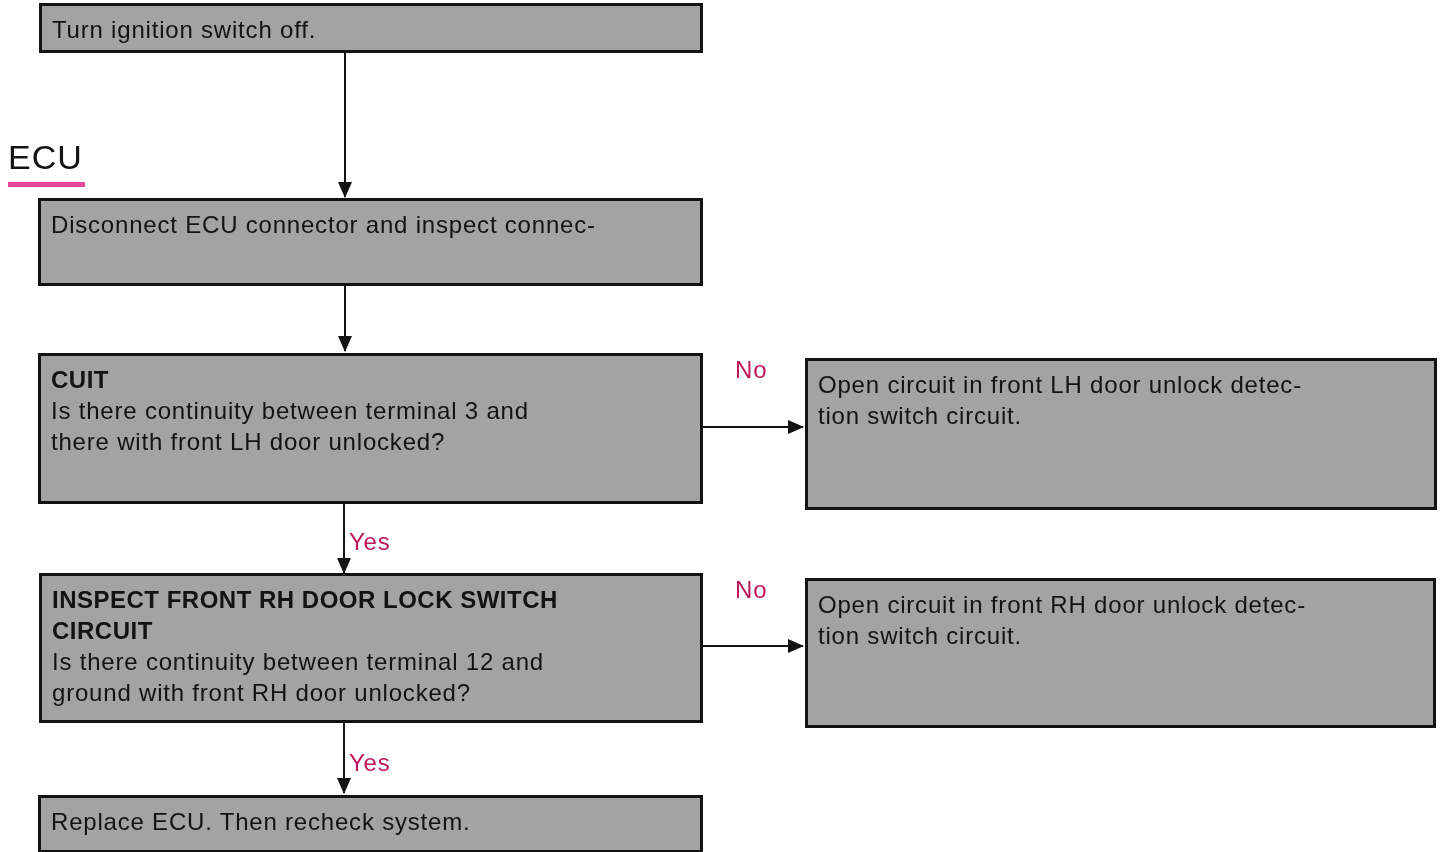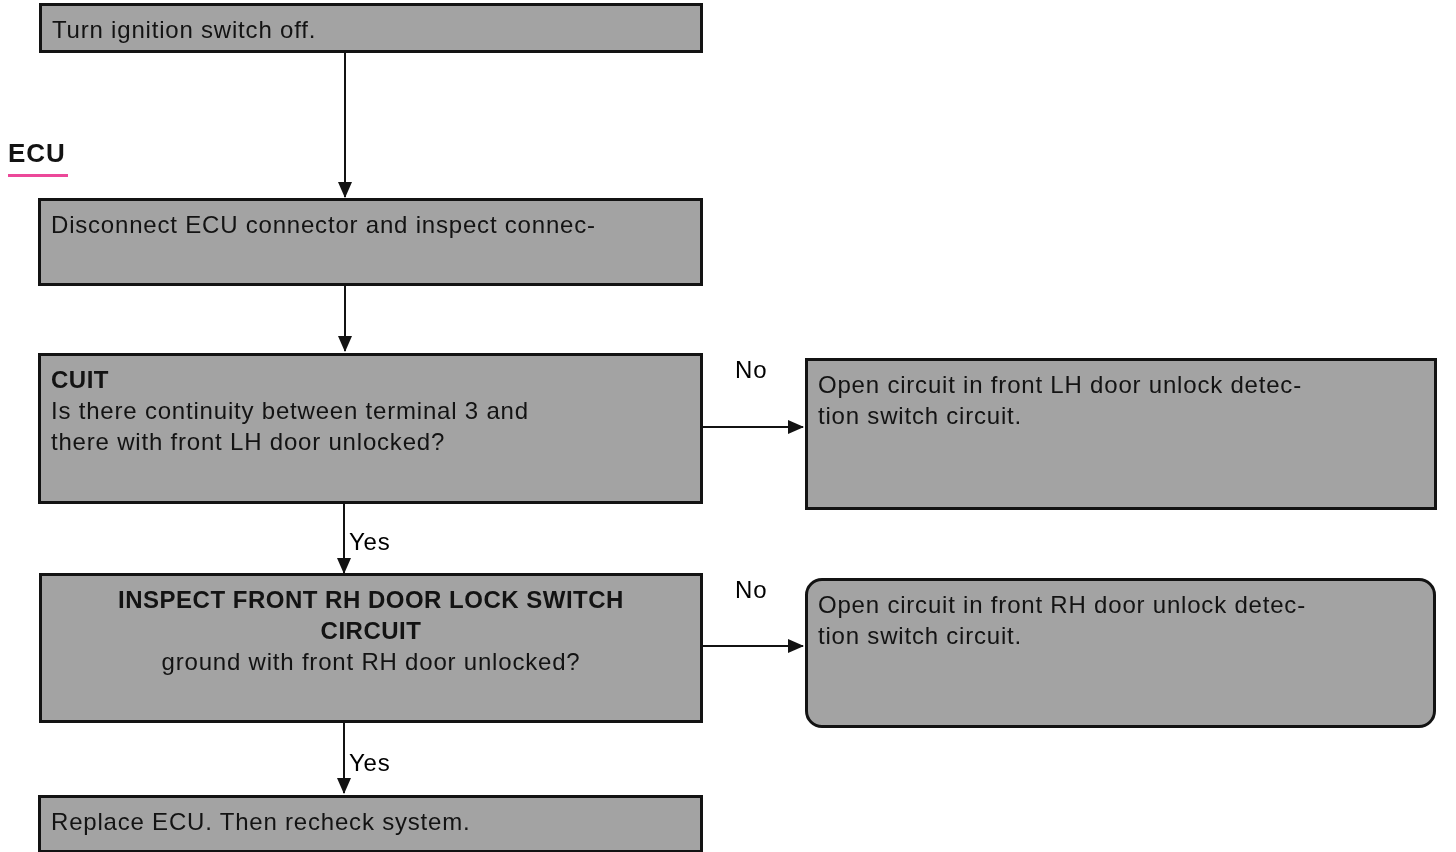--- a/index.html
+++ b/index.html
@@ -25,24 +25,24 @@
     font-size: 24px;
     line-height: 31px;
     letter-spacing: 0.8px;
   }
   .box .title-line {
     font-weight: bold;
     letter-spacing: 0.5px;
   }
   .section-label {
     position: absolute;
-    font-size: 26px;
-    font-weight: bold;
+    font-size: 34px;
+    font-weight: normal;
     letter-spacing: 1px;
-    border-bottom: 3px solid #ec4899;
+    border-bottom: 5px solid #ec4899;
     padding: 0 2px 5px 0;
   }
   .varrow {
     position: absolute;
     width: 2px;
     background: #131313;
   }
   .varrow::after {
     content: "";
     position: absolute;
@@ -63,21 +63,21 @@
     right: -1px;
     top: -6px;
     border-top: 7px solid transparent;
     border-bottom: 7px solid transparent;
     border-left: 16px solid #131313;
   }
   .branch-label {
     position: absolute;
     font-size: 24px;
     letter-spacing: 0.8px;
-    color: #000000;
+    color: #be185d;
   }
 </style>
 </head>
 <body>
 
 <div class="page">
 
   <div class="box" style="left:39px; top:3px; width:664px; height:50px;">
     <div>Turn ignition switch off.</div>
   </div>
@@ -102,30 +102,31 @@
   <div class="harrow" style="left:703px; top:426px; width:100px;"></div>
 
   <div class="box" style="left:805px; top:358px; width:632px; height:152px;">
     <div>Open circuit in front LH door unlock detec-</div>
     <div>tion switch circuit.</div>
   </div>
 
   <div class="varrow" style="left:343px; top:504px; height:69px;"></div>
   <div class="branch-label" style="left:349px; top:528px;">Yes</div>
 
-  <div class="box" style="left:39px; top:573px; width:664px; height:150px;text-align:center;">
+  <div class="box" style="left:39px; top:573px; width:664px; height:150px;">
     <div class="title-line">INSPECT FRONT RH DOOR LOCK SWITCH</div>
     <div class="title-line">CIRCUIT</div>
+    <div>Is there continuity between terminal 12 and</div>
     <div>ground with front RH door unlocked?</div>
   </div>
 
   <div class="branch-label" style="left:735px; top:576px;">No</div>
   <div class="harrow" style="left:703px; top:645px; width:100px;"></div>
 
-  <div class="box" style="left:805px; top:578px; width:631px; height:150px;border-radius:17px;">
+  <div class="box" style="left:805px; top:578px; width:631px; height:150px;">
     <div>Open circuit in front RH door unlock detec-</div>
     <div>tion switch circuit.</div>
   </div>
 
   <div class="varrow" style="left:343px; top:723px; height:70px;"></div>
   <div class="branch-label" style="left:349px; top:749px;">Yes</div>
 
   <div class="box" style="left:38px; top:795px; width:665px; height:58px;">
     <div>Replace ECU. Then recheck system.</div>
   </div>

